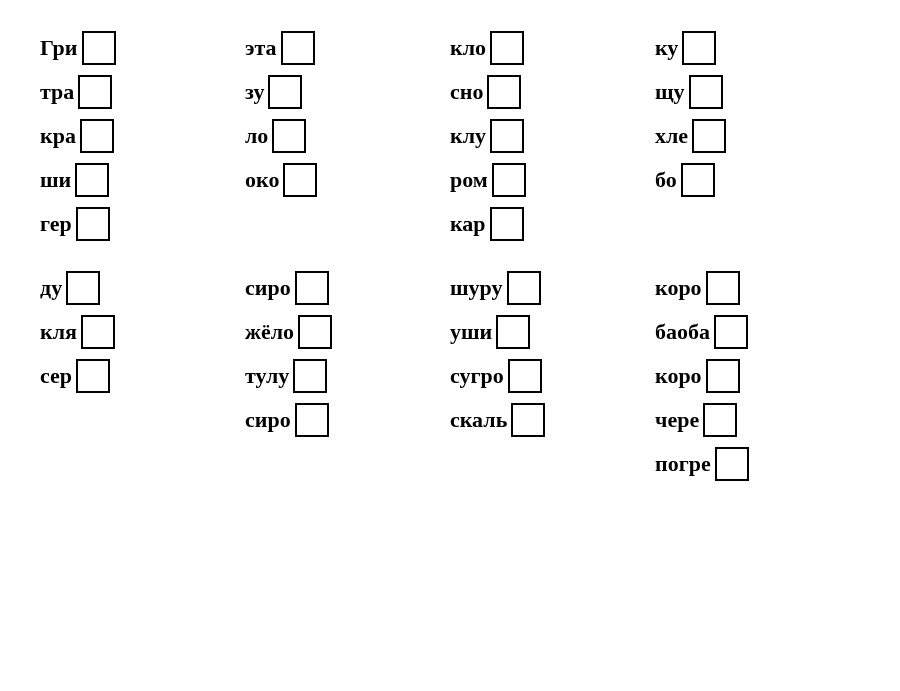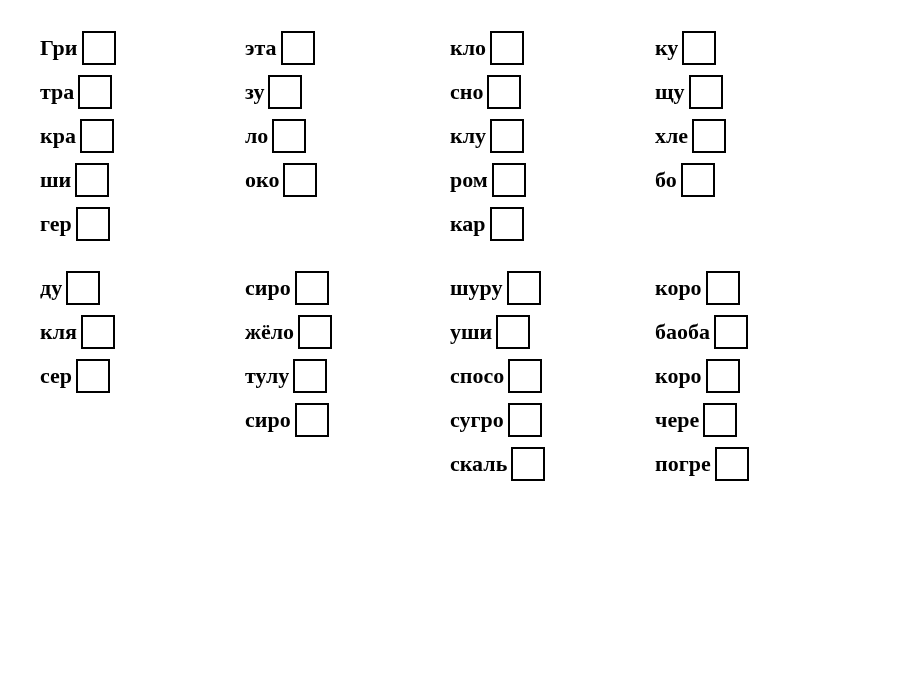--- a/index.html
+++ b/index.html
@@ -185,24 +185,20 @@
       <div class="column">
         <div class="word-row">
           <span class="word-prefix">шуру</span>
           <div class="word-box"></div>
         </div>
         <div class="word-row">
           <span class="word-prefix">уши</span>
           <div class="word-box"></div>
         </div>
         <div class="word-row">
-          <span class="word-prefix">спосо</span>
-          <div class="word-box"></div>
-        </div>
-        <div class="word-row">
           <span class="word-prefix">сугро</span>
           <div class="word-box"></div>
         </div>
         <div class="word-row">
           <span class="word-prefix">скаль</span>
           <div class="word-box"></div>
         </div>
       </div>
       <div class="column">
         <div class="word-row">

